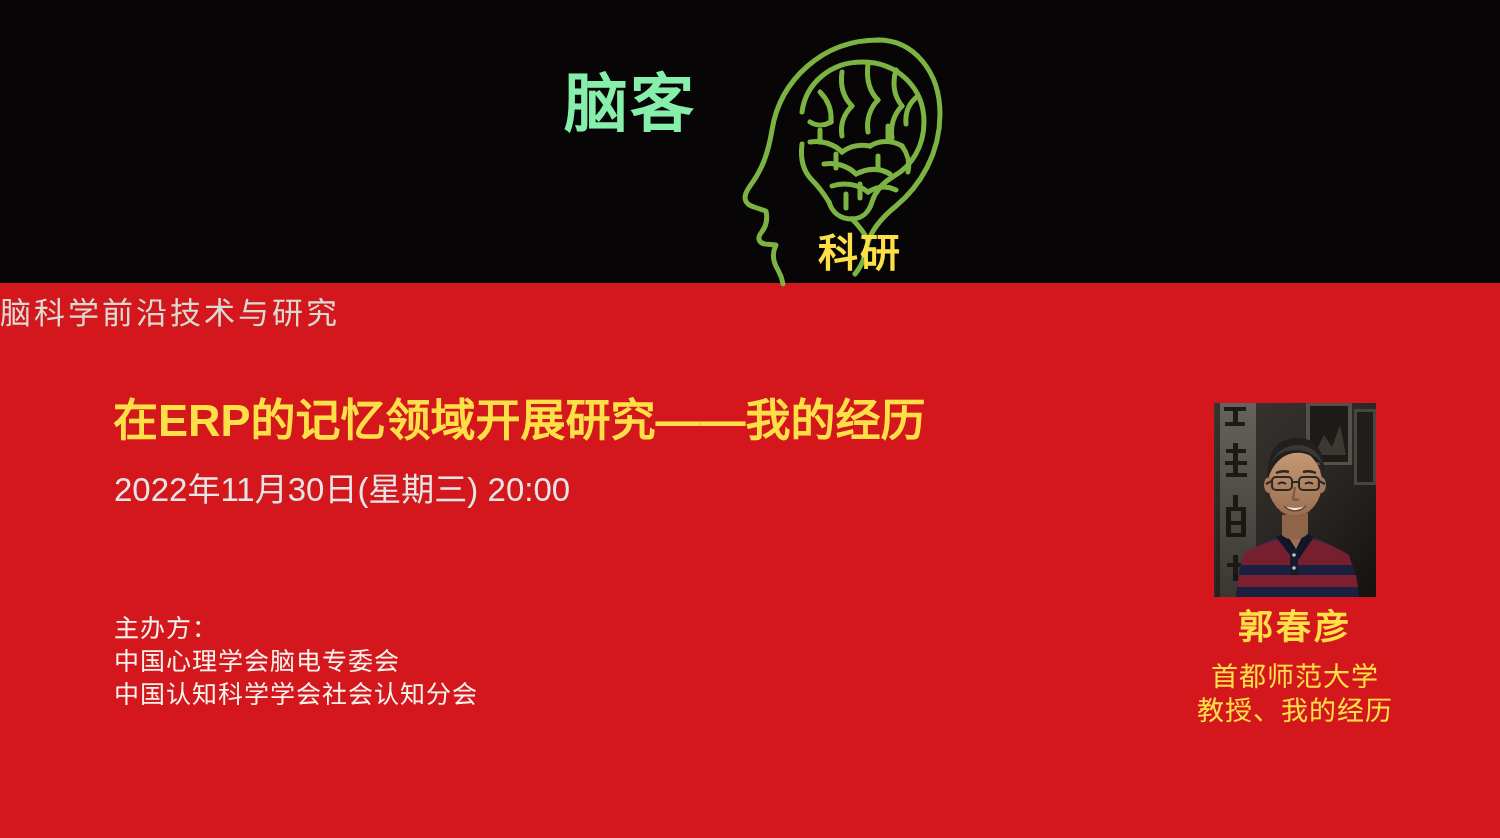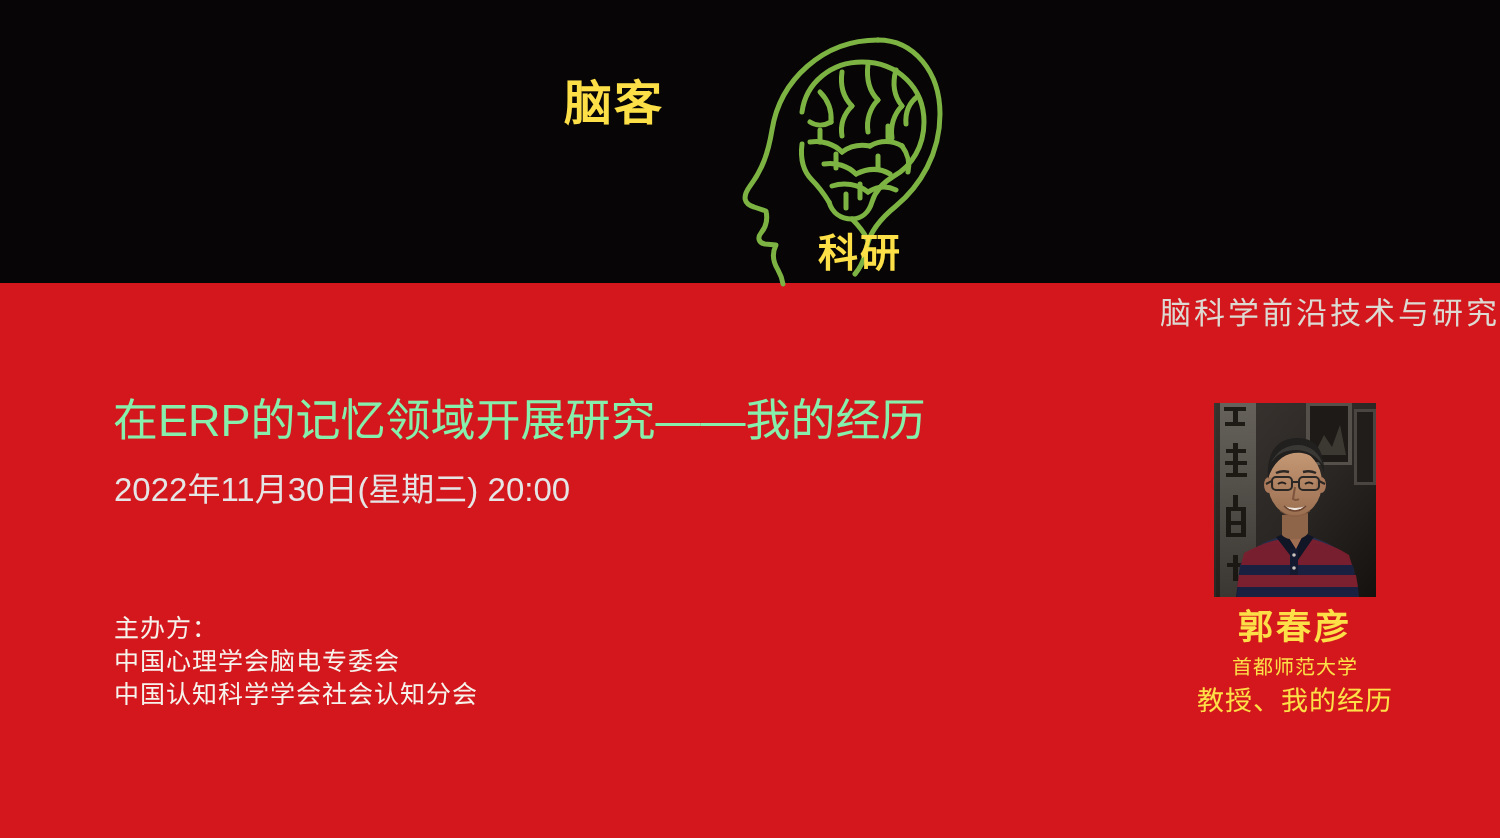--- a/index.html
+++ b/index.html
@@ -47,23 +47,23 @@
     top: 34px;
     width: 390px;
     height: 255px;
   }
 
   .logo-words {
     position: absolute;
     left: 8px;
     top: 28px;
     width: 180px;
-    color: #fde047;
+    color: #86efac;
     font-weight: bold;
-    font-size: 48px;
+    font-size: 64px;
     line-height: 84px;
     letter-spacing: 2px;
     font-family: "Liberation Sans", "DejaVu Sans", sans-serif;
   }
   .logo-words .lw-line {
     display: block;
     white-space: nowrap;
   }
 
   .logo-head {
@@ -91,37 +91,37 @@
     letter-spacing: 2px;
     white-space: nowrap;
   }
 
   
   .tagline {
     position: absolute;
     left: 0;
     top: 296px;
     width: 1500px;
-    text-align: right;
+    text-align: left;
     color: #dcdad2;
     font-size: 31px;
     line-height: 36px;
     letter-spacing: 3px;
     font-weight: normal;
   }
 
   
   .title {
     position: absolute;
     left: 113px;
     top: 395px;
-    color: #86efac;
+    color: #fde047;
     font-size: 45px;
     line-height: 52px;
-    font-weight: normal;
+    font-weight: bold;
     letter-spacing: 0px;
     white-space: nowrap;
   }
 
   
   .datetime {
     position: absolute;
     left: 114px;
     top: 470px;
     color: #e5e5e5;
@@ -175,25 +175,25 @@
   }
   .speaker-name {
     display: block;
     font-size: 35px;
     line-height: 42px;
     font-weight: bold;
     letter-spacing: 3px;
   }
   .speaker-aff {
     display: block;
-    font-size: 20px;
+    font-size: 27px;
     line-height: 34px;
     font-weight: normal;
     letter-spacing: 1px;
-    margin-top: 2px;
+    margin-top: 12px;
   }
   .speaker-role {
     display: block;
     font-size: 27px;
     line-height: 34px;
     font-weight: normal;
     letter-spacing: 1px;
   }
 </style>
 </head>

